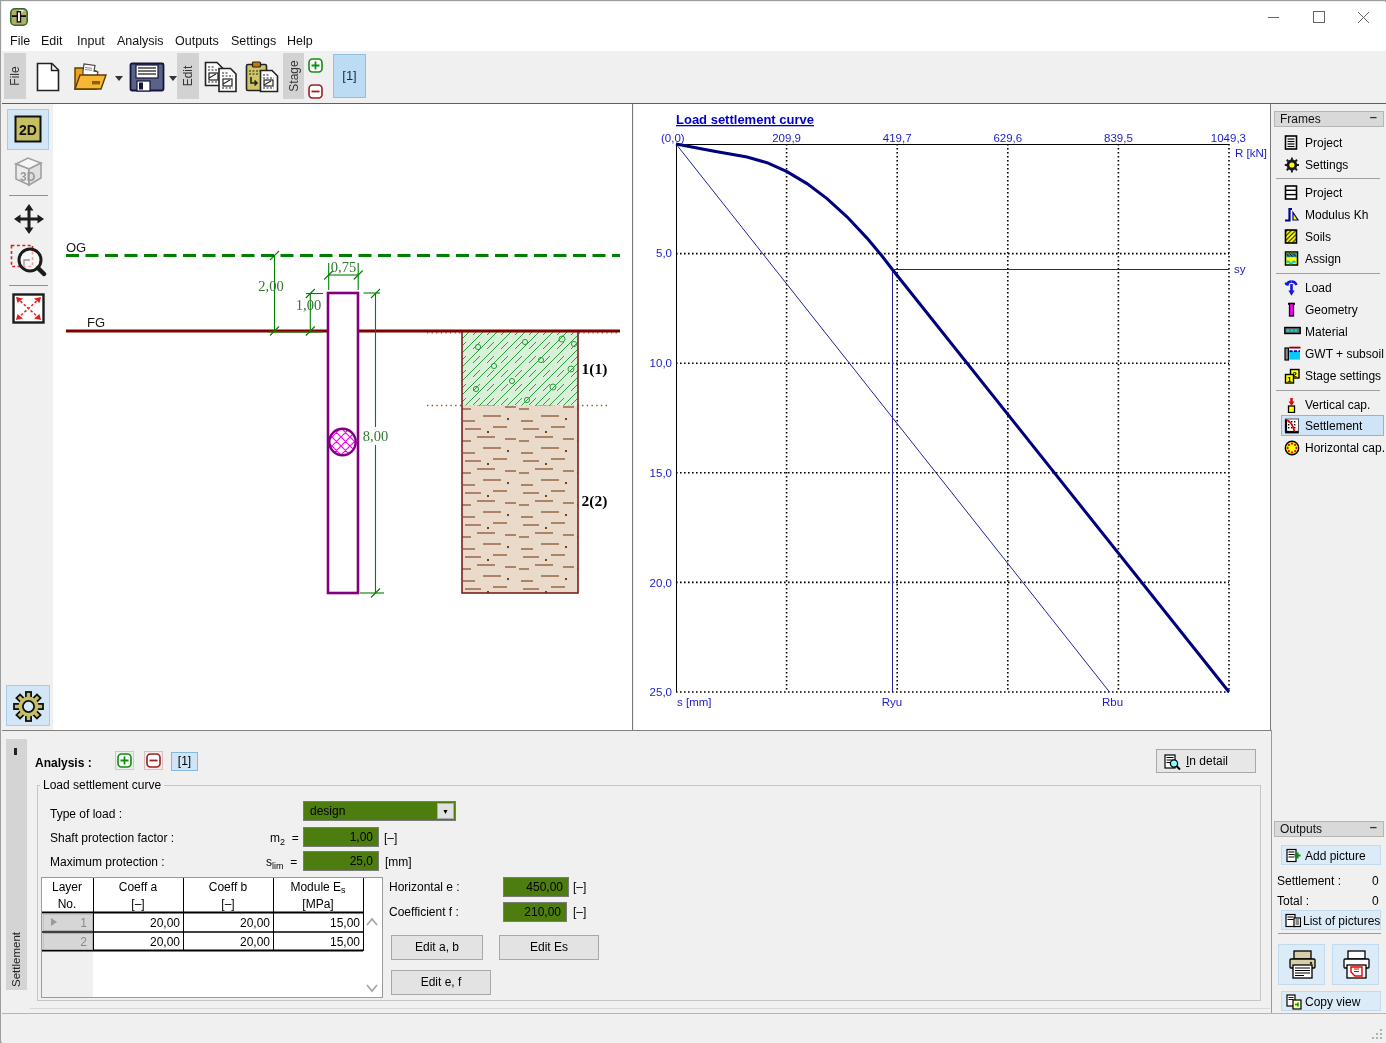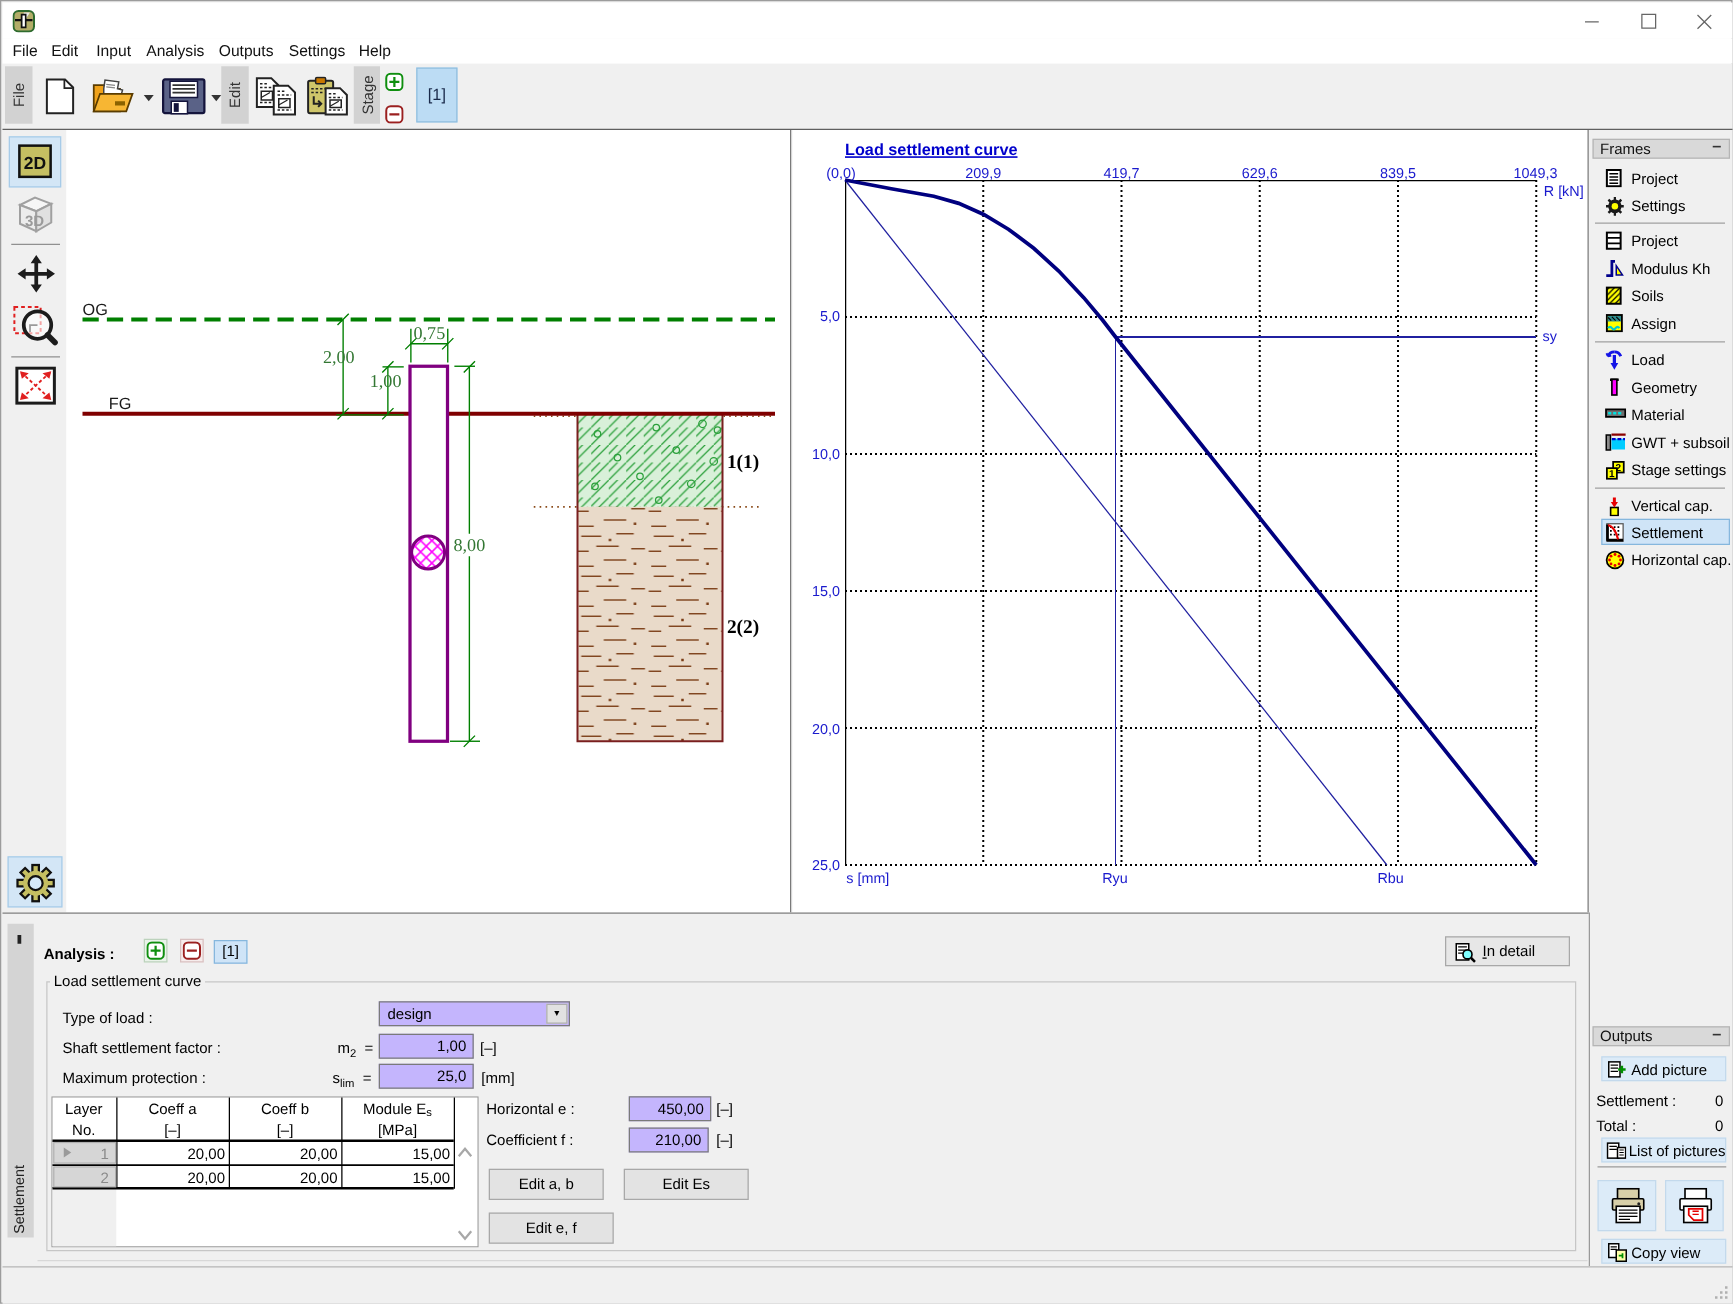--- a/index.html
+++ b/index.html
@@ -33,21 +33,21 @@
 .fitem svg { position:absolute; left:2px; top:3px; }
 .fitem .lbl { position:absolute; left:23px; top:4px; }
 .fsep { position:absolute; left:4px; width:104px; height:1px; background:#a0a0a0; }
 
 #bottom { position:absolute; left:1px; top:729px; width:1269px; height:283px; background:#f0f0f0; border-top:1px solid #808080; }
 #btab { position:absolute; left:4px; top:8px; width:21px; height:251px; background:#d4d4d4; }
 #btab .vtext { position:absolute; left:3.5px; bottom:3px; writing-mode:vertical-rl; transform:rotate(180deg); font-size:11.5px; color:#222; }
 #btab .grip { position:absolute; left:8px; top:9px; width:3px; height:7px; background:#222; }
 .gbox { position:absolute; border:1px solid #c6c6c6; }
 .gbox .glabel { position:absolute; left:2px; top:-8px; background:#f0f0f0; padding:0 3px; font-size:12px; }
-.field { position:absolute; background:#c4b5fd; border:1px solid #7a7a7a; font-size:12px;padding-left:46px; }
+.field { position:absolute; background:#4d7c0f; border:1px solid #7a7a7a; font-size:12px;padding-left:46px; }
 .field .val { position:absolute; right:5px; top:2px; }
 .btn { position:absolute; background:#e3e3e3; border:1px solid #a8a8a8; text-align:center; font-size:12px; }
 .bluebtn { position:absolute; background:#dcebf8; border:1px solid #c3d9ec; font-size:12px; }
 .lbl12 { position:absolute; font-size:12px; color:#000; white-space:nowrap; }
 
 #status { position:absolute; left:1px; top:1012px; width:1384px; height:30px; background:#f0f0f0; border-top:1px solid #b5b5b5; }
 sub { font-size:9px; }
 </style>
 </head>
 <body>
@@ -633,21 +633,21 @@
     </div>
     <div class="gbox" style="left:35px;top:54px;width:1224px;height:216px">
         <div class="glabel">Load settlement curve</div>
       </div>
     <div class="abs" style="left:28px;top:277px;width:1240px;height:1px;background:#d8d8d8"></div>
     <div class="lbl12" style="left:48px;top:76px">Type of load :</div>
     <div class="field" style="left:301px;top:70px;width:153px;height:20px">
       <span style="position:absolute;left:6px;top:2px">design</span>
       <span style="position:absolute;right:1px;top:1px;width:17px;height:16px;background:#e1e1e1;border:1px solid #adadad;text-align:center;font-size:7px;line-height:16px">▼</span>
     </div>
-    <div class="lbl12" style="left:48px;top:100px">Shaft settlement factor :</div>
+    <div class="lbl12" style="left:48px;top:100px">Shaft protection factor :</div>
     <div class="lbl12" style="left:268px;top:100px">m<sub>2</sub>&nbsp;&nbsp;=</div>
     <div class="field" style="left:301px;top:96px;width:76px;height:20px">
         <span class="val">1,00</span>
       </div>
     <div class="lbl12" style="left:382px;top:100px">[–]</div>
     <div class="lbl12" style="left:48px;top:124px">Maximum protection :</div>
     <div class="lbl12" style="left:264px;top:124px">s<sub>lim</sub>&nbsp;&nbsp;=</div>
     <div class="field" style="left:301px;top:120px;width:76px;height:20px">
         <span class="val">25,0</span>
       </div>

